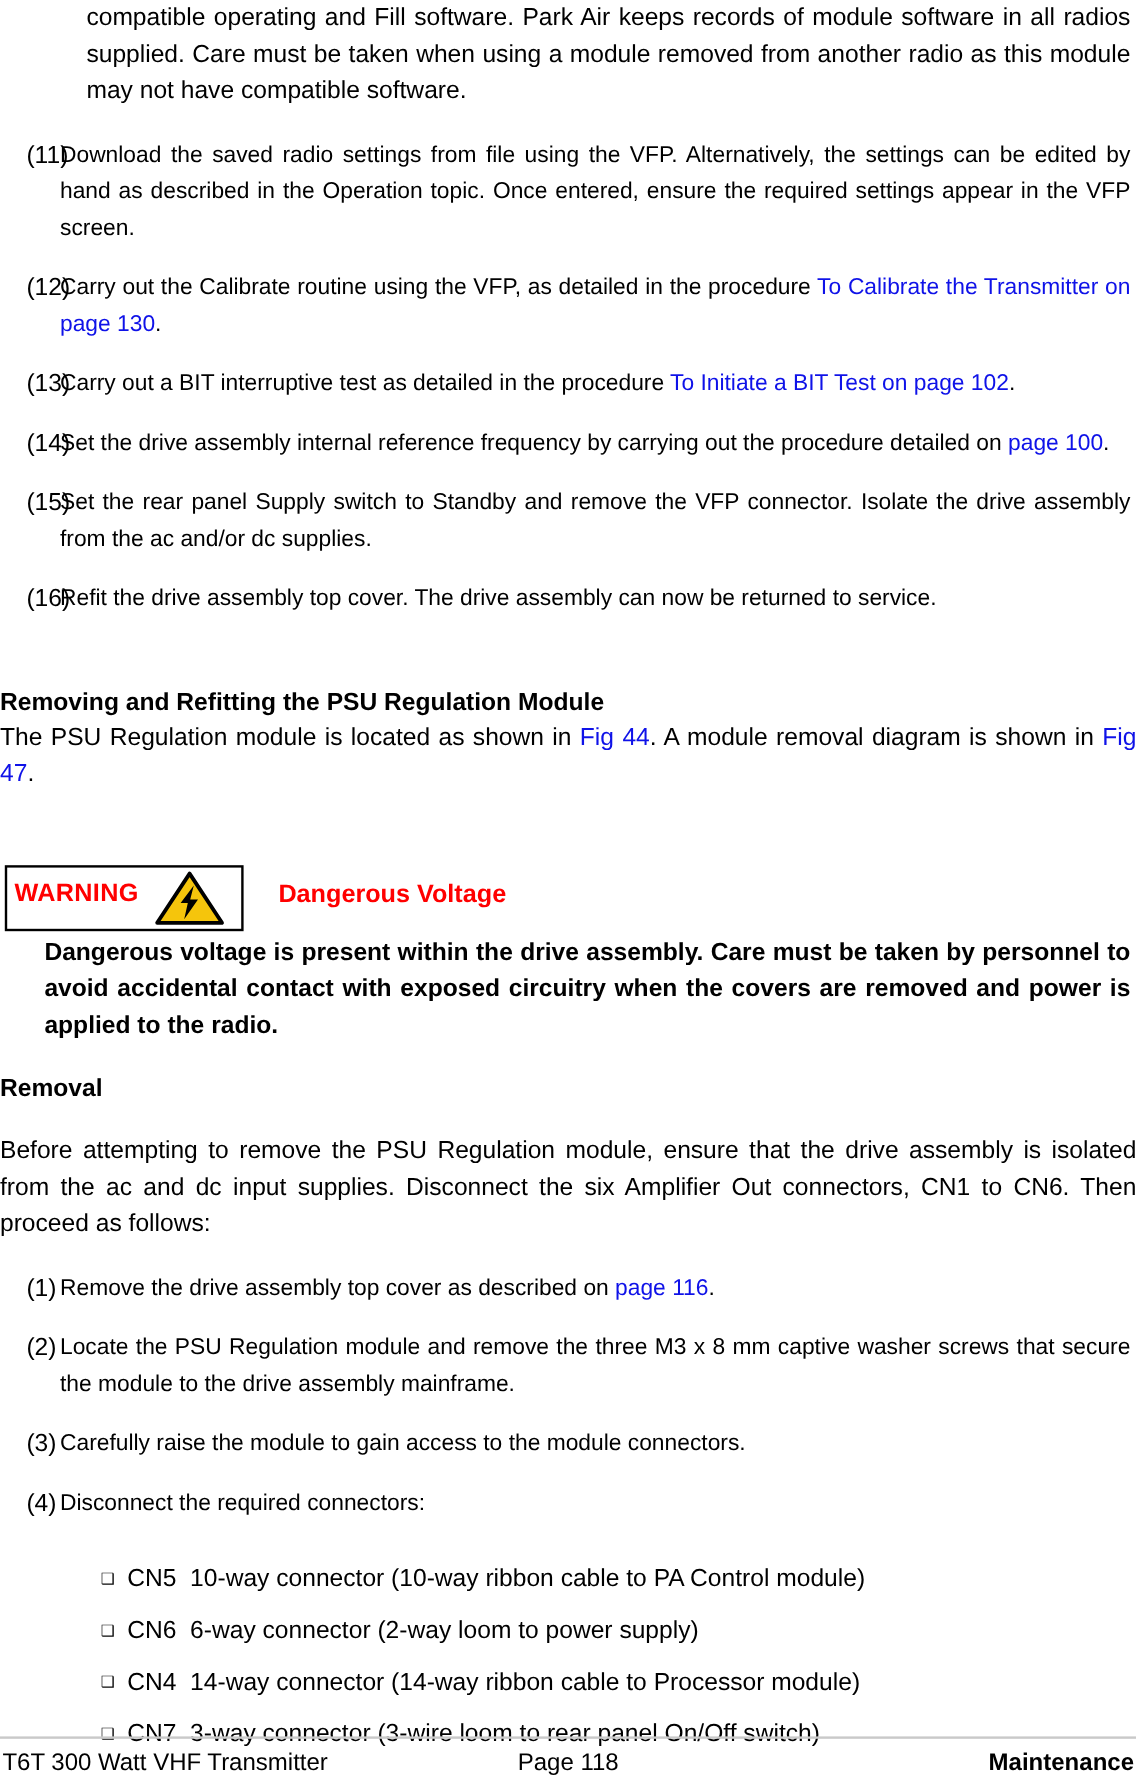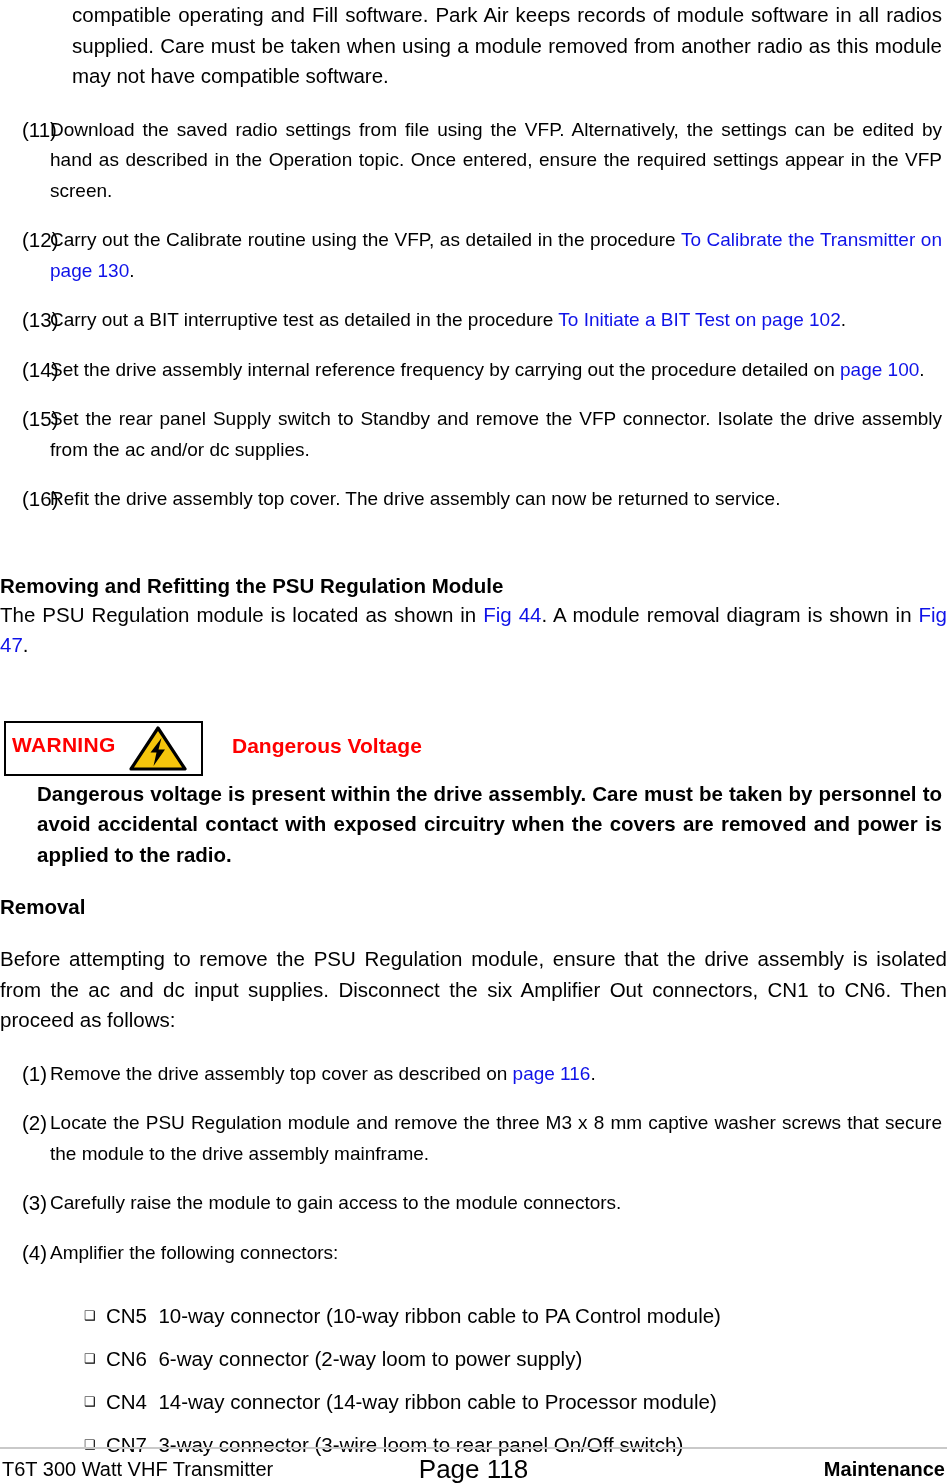--- a/index.html
+++ b/index.html
@@ -188,21 +188,21 @@
     top: 0;
     font-size: 20px;
     line-height: 26px;
   }
   .footer-center {
     position: absolute;
     left: 0;
     top: 0;
     width: 947px;
     text-align: center;
-    font-size: 26px;
+    font-size: 20px;
     line-height: 26px;
   }
   .footer-right {
     position: absolute;
     right: 2px;
     top: 0;
     font-size: 20px;
     line-height: 26px;
     font-weight: bold;
   }
@@ -287,21 +287,21 @@
         <div class="numitem">
           <div class="num">(2)</div>
           <div class="body"><span>Locate the PSU Regulation module and remove the three M3 x 8 mm captive washer screws that secure the module to the drive assembly mainframe.</span></div>
         </div>
         <div class="numitem">
           <div class="num">(3)</div>
           <div class="body"><span>Carefully raise the module to gain access to the module connectors.</span></div>
         </div>
         <div class="numitem">
           <div class="num">(4)</div>
-          <div class="body"><span>Amplifier the following connectors:</span></div>
+          <div class="body"><span>Disconnect the required connectors:</span></div>
         </div>
       </div>
 
     <div class="spacer-sm"></div>
 
     <div class="bullet-list" id="connector-list">
         <div class="bulitem">
           <div class="bul">❑</div>
           <div class="bullabel">CN5  10-way connector (10-way ribbon cable to PA Control module)</div>
         </div>

